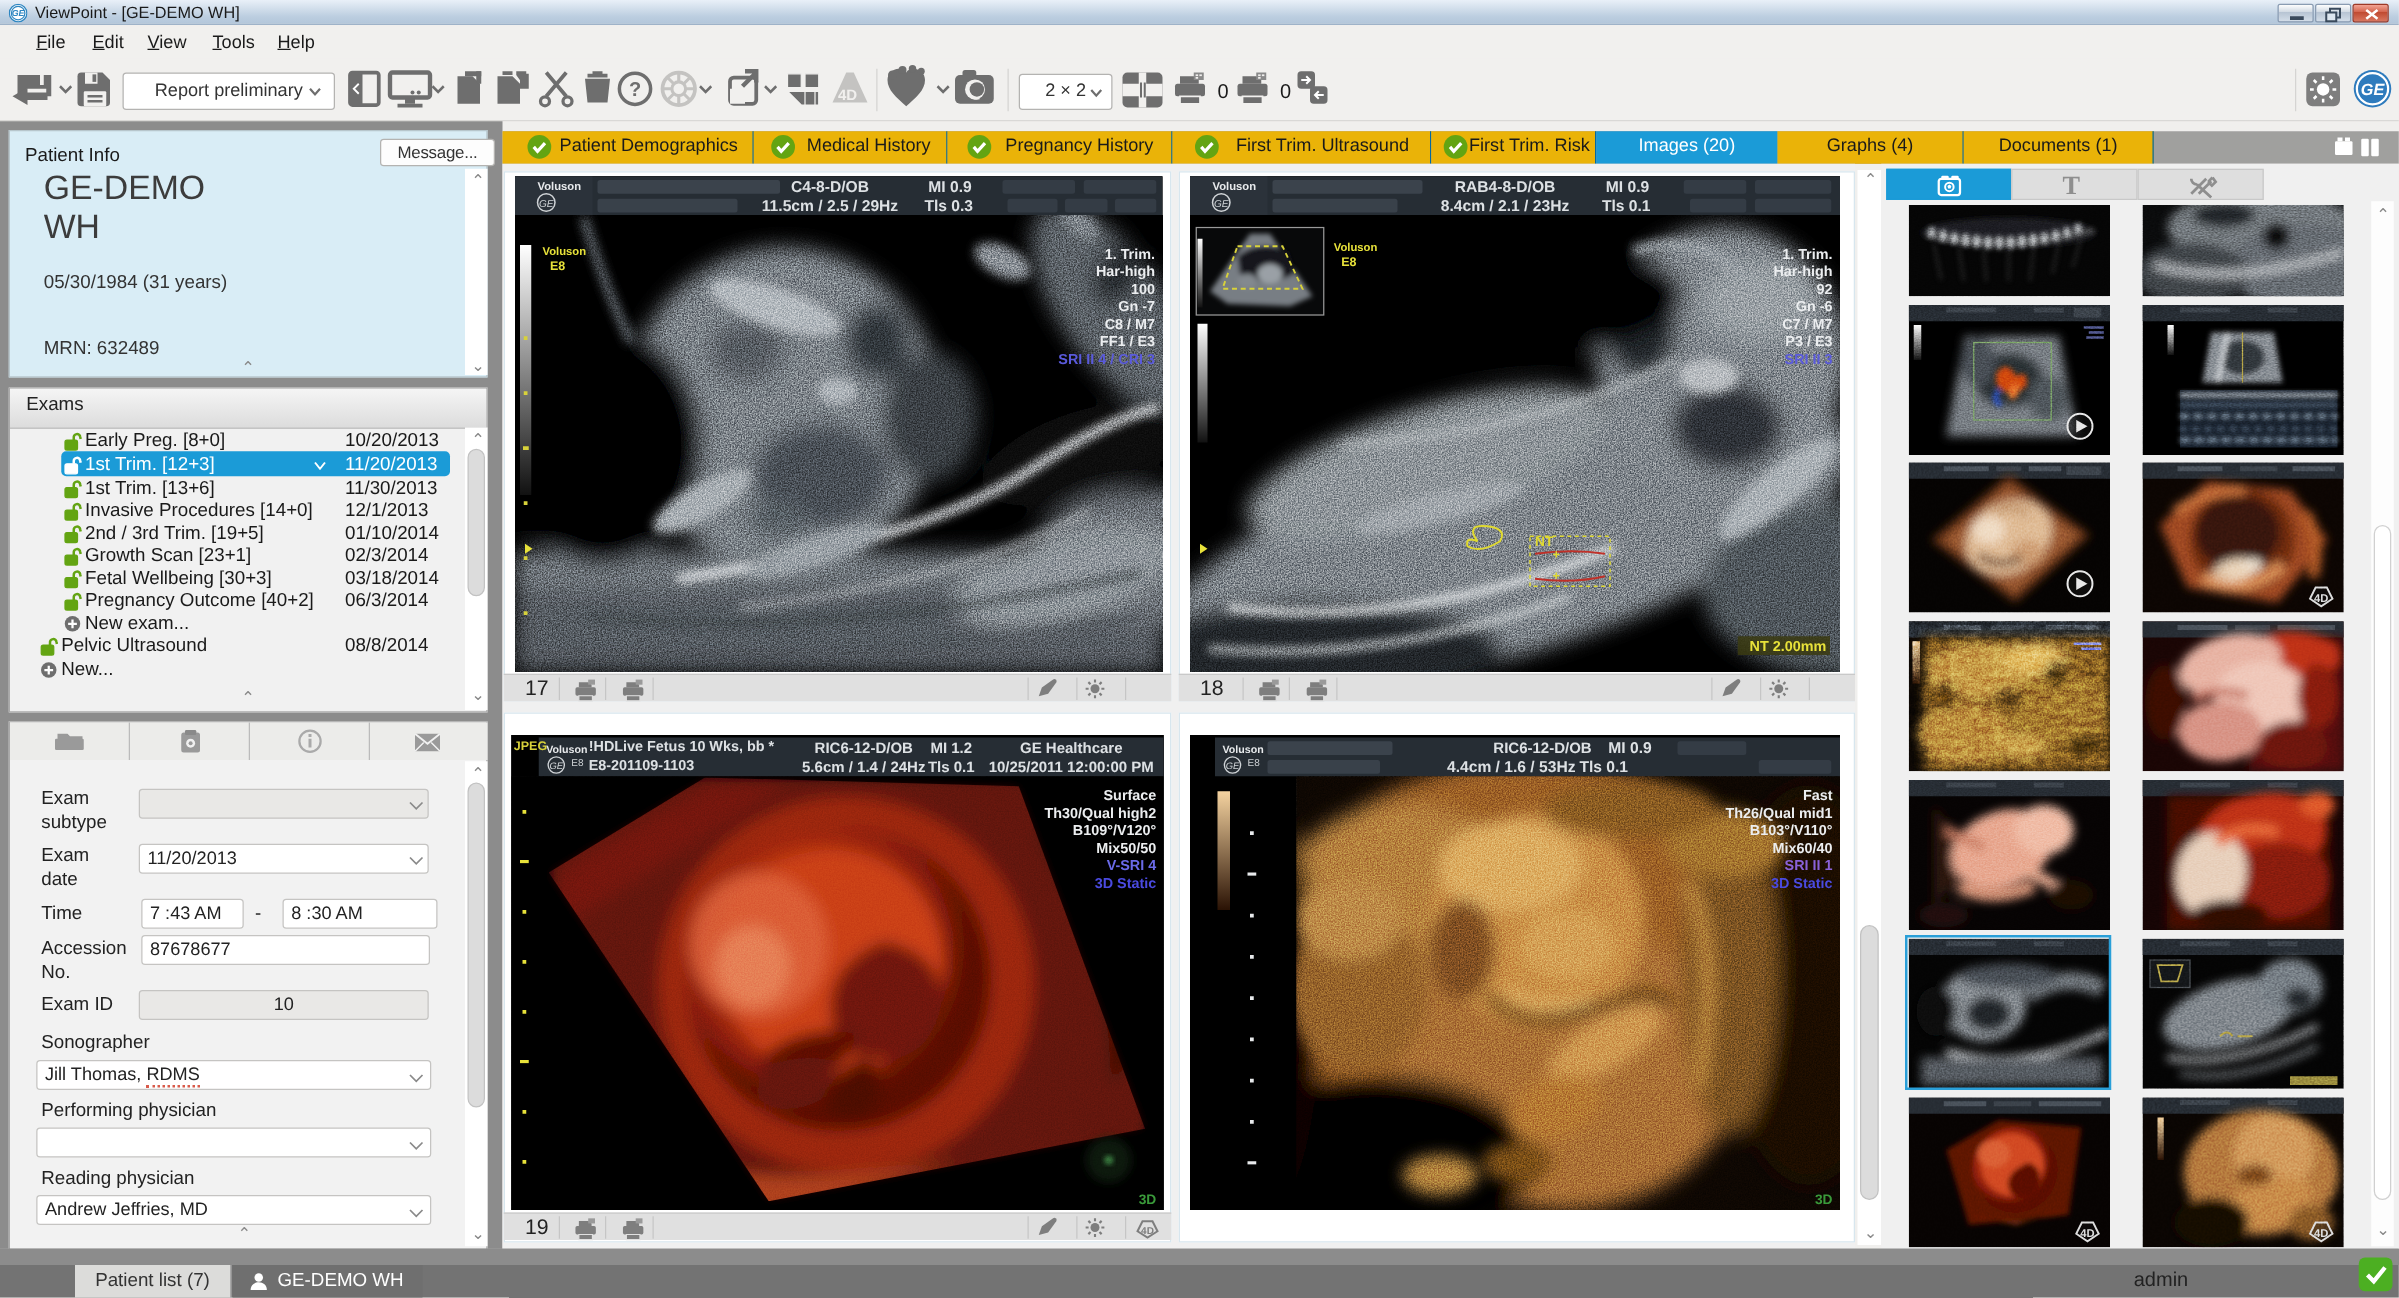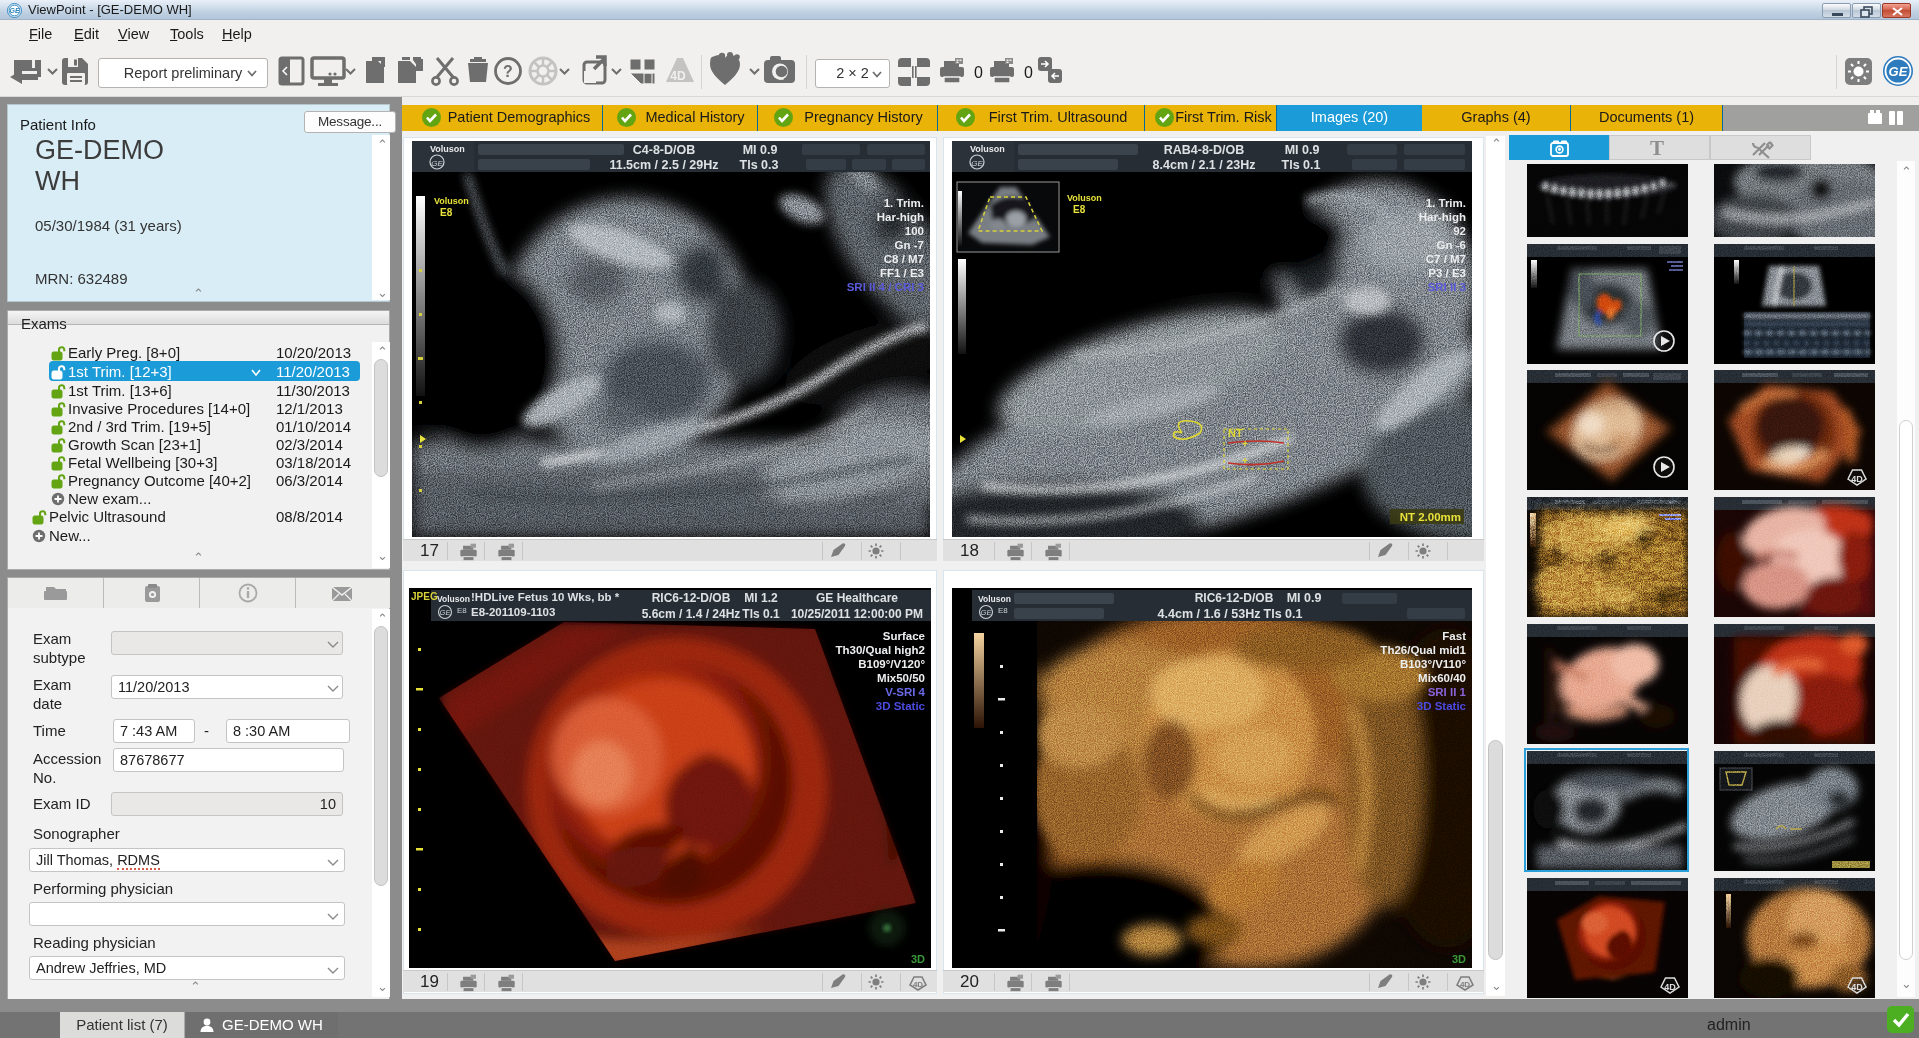--- a/index.html
+++ b/index.html
@@ -12,21 +12,21 @@
 #menubar>span{position:absolute;top:5px}
 .ul{text-decoration:underline}
 #toolbar{position:absolute;left:0;top:47px;width:1919px;height:50px;background:#f1f0ee;border-bottom:1px solid #d9d8d6}
 .drop{position:absolute;background:#fff;border:1px solid #b4b3b1;border-radius:3px;font-size:14.5px;color:#333}
 
 #leftcol{position:absolute;left:0;top:97px;width:402px;height:902px;background:#8c8c8c}
 #patinfo{position:absolute;left:7px;top:7px;width:383px;height:198px;background:#d9edf6;border:1px solid #b7c6cc}
 #patinfo h3{font-size:15px;color:#1a1a1a;position:absolute;left:12px;top:11px;font-weight:normal}
 .btn{background:#fdfdfd;border:1px solid #b4b3b1;border-radius:3px;font-size:14.5px;color:#333;text-align:center}
 #exams{position:absolute;left:7px;top:213px;width:383px;height:260px;background:#f1f1f1;border:1px solid #aaa}
-#examhdr{position:absolute;left:0;top:0;width:100%;height:14px;background:linear-gradient(#f5f5f5,#dcdcdc);border-bottom:1px solid #b5b5b5;font-size:15px;color:#222}
+#examhdr{position:absolute;left:0;top:0;width:100%;height:32px;background:linear-gradient(#f5f5f5,#dcdcdc);border-bottom:1px solid #b5b5b5;font-size:15px;color:#222}
 #formbox{position:absolute;left:7px;top:480px;width:383px;height:423px;background:#f2f2f2;border:1px solid #aaa}
 .ftab{position:absolute;top:0;height:30px;background:#ececea;border-right:1px solid #bbb}
 .srow{font-size:15px;color:#1a1a1a;position:absolute}
 .sdate{position:absolute;font-size:15px;color:#1a1a1a}
 input,.inp{position:absolute;height:24px;background:#fff;border:1px solid #c5c4c2;border-radius:3px;font-size:14.5px;color:#222;font-family:"Liberation Sans",sans-serif;padding:0 6px}
 .dis{background:#e9e8e6}
 .lbl{position:absolute;font-size:15px;color:#222;line-height:19px}
 
 .sb{position:absolute;background:#fff}
 .sbthumb{position:absolute;background:#dcdcdc;border:1px solid #c2c2c2;border-radius:8px}
@@ -395,21 +395,21 @@
   <div class="inp dis" style="left:103px;top:53px;width:232px"></div>
   <div class="lbl" style="left:25px;top:97px">Exam<br>date</div>
   <div class="inp" style="left:103px;top:97px;width:232px;line-height:22px">11/20/2013</div>
   <div class="lbl" style="left:25px;top:143px">Time</div>
   <div class="inp" style="left:105px;top:141px;width:82px;line-height:22px">7 :43 AM</div>
   <div class="lbl" style="left:196px;top:143px">-</div>
   <div class="inp" style="left:218px;top:141px;width:124px;line-height:22px">8 :30 AM</div>
   <div class="lbl" style="left:25px;top:171px">Accession<br>No.</div>
   <div class="inp" style="left:105px;top:170px;width:231px;line-height:22px">87678677</div>
   <div class="lbl" style="left:25px;top:216px">Exam ID</div>
-  <div class="inp dis" style="left:103px;top:214px;width:232px;line-height:22px;text-align:right">10</div>
+  <div class="inp dis" style="left:103px;top:214px;width:232px;line-height:22px;text-align:center">10</div>
   <div class="lbl" style="left:25px;top:246px">Sonographer</div>
   <div class="inp" style="left:21px;top:270px;width:316px;line-height:22px">Jill Thomas, <span style="border-bottom:2px dotted #d85a4a">RDMS</span></div>
   <div class="lbl" style="left:25px;top:301px">Performing physician</div>
   <div class="inp" style="left:21px;top:324px;width:316px"></div>
   <div class="lbl" style="left:25px;top:355px">Reading physician</div>
   <div class="inp" style="left:21px;top:378px;width:316px;line-height:22px">Andrew Jeffries, MD</div>
   <svg class="abs" style="left:0;top:30px" width="383" height="393" viewBox="0 0 383 393">
    <g stroke="#8a8a8a" stroke-width="1.4" fill="none">
     <path d="M320 34 l5 5 l5 -5 M320 78 l5 5 l5 -5 M320 252 l5 5 l5 -5 M320 306 l5 5 l5 -5 M320 360 l5 5 l5 -5"></path>
    </g>
@@ -487,27 +487,20 @@
       <svg class="abs" style="left:0;top:0" width="541" height="22">
         <use href="#footic" x="7"></use>
       </svg>
     </div>
  <div class="foot" style="left:1px;top:839px;width:534px;height:22px">
       <span style="position:absolute;left:17px;top:1px">19</span>
       <svg class="abs" style="left:0;top:0" width="534" height="22">
         <use href="#footic"></use>
         <use href="#ic4d" x="505" y="4"></use>
         <rect x="536" y="2" width="1" height="18" fill="#c6c6c6"></rect>
-      </svg>
-    </div>
- <div class="foot" style="left:541px;top:839px;width:541px;height:22px">
-      <span style="position:absolute;left:17px;top:1px">20</span>
-      <svg class="abs" style="left:0;top:0" width="541" height="22">
-        <use href="#footic" x="7"></use>
-        <use href="#ic4d" x="512" y="4"></use>
       </svg>
     </div>
  <div class="usimg" id="us17" style="left:10px;top:10px;width:518px;height:396px">
  <svg width="518" height="396" viewBox="0 0 518 396">
   <clipPath id="c17">
           <rect x="0" y="31" width="518" height="365"></rect>
         </clipPath>
   <rect width="518" height="396" fill="#000"></rect>
   <rect width="518" height="31" fill="#262d34"></rect>
   <rect x="0" y="0" width="62" height="31" fill="#2b323a"></rect>

